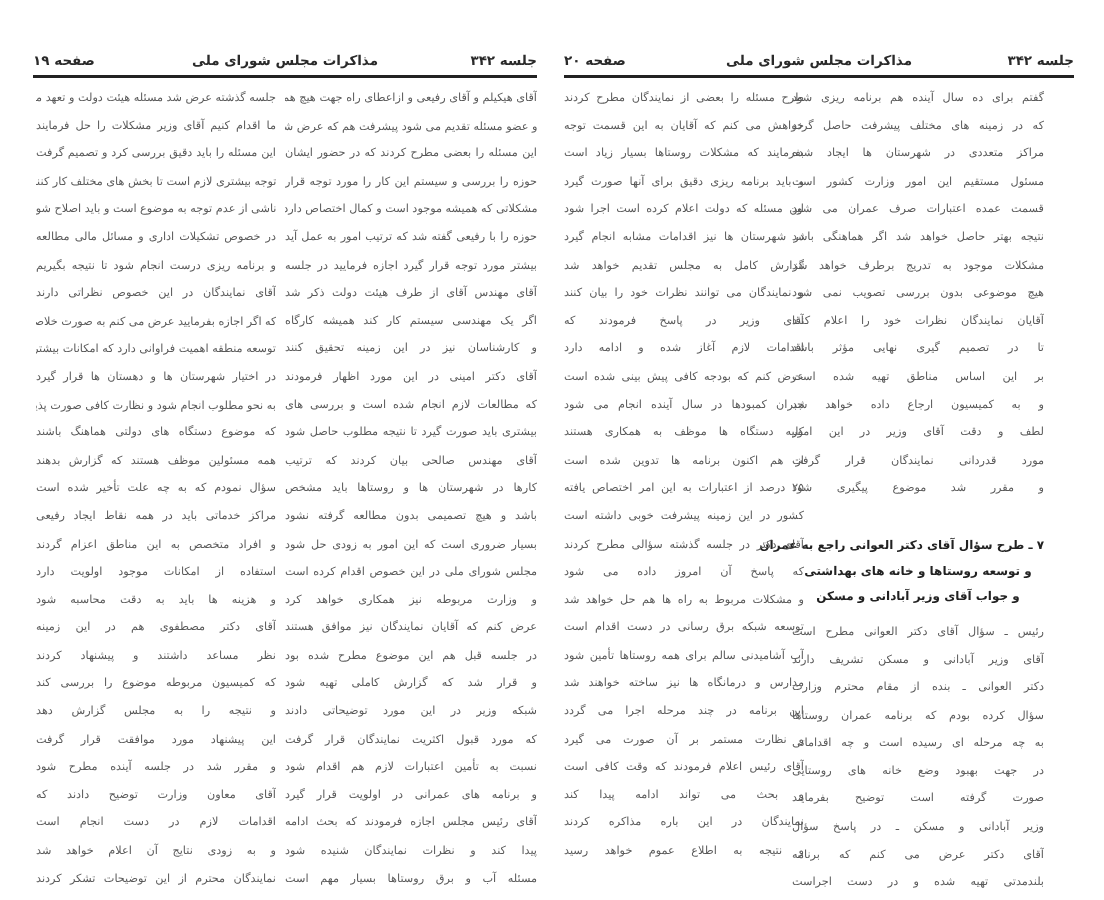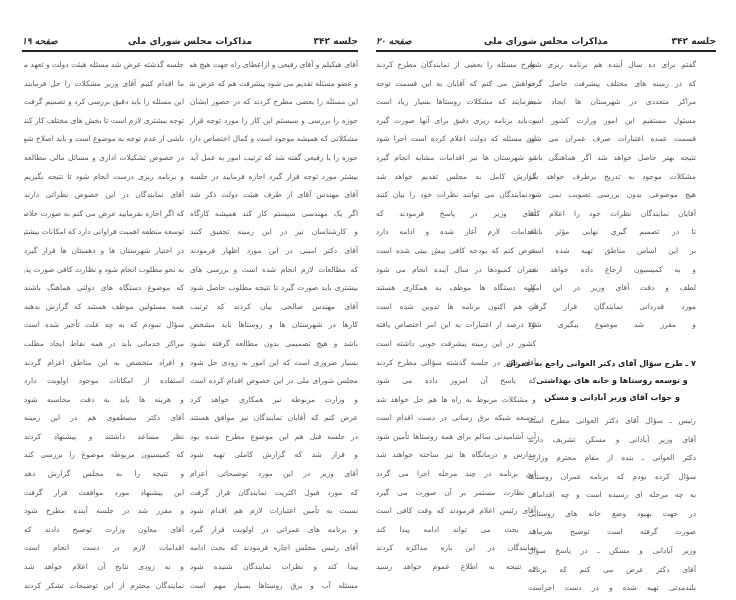--- a/index.html
+++ b/index.html
@@ -7,21 +7,21 @@
          font-family: "DejaVu Sans", sans-serif; color: #3a3a3a; }
   .page { position: absolute; top: 0; height: 600px; }
   .page.left { left: 0; width: 368px; }
   .page.right { left: 368px; width: 368px; }
   .header { position: absolute; top: 36px; height: 14px; direction: rtl; font-size: 9px; font-weight: bold; color: #2a2a2a; }
   .page.left .header { left: 22px; width: 336px; }
   .page.right .header { left: 8px; width: 340px; }
   .header span { position: absolute; top: 0; white-space: nowrap; }
   .header .h-right { right: 0; }
   .header .h-center { left: 50%; transform: translateX(-50%); }
-  .header .h-left { left: 0; font-style: italic; }
+  .header .h-left { left: 0; }
   .rule { position: absolute; top: 50px; height: 2px; background: #222; }
   .page.left .rule { left: 22px; width: 336px; }
   .page.right .rule { left: 8px; width: 340px; }
   .col { position: absolute; top: 56px; direction: rtl; }
   .line { height: 18.6px; line-height: 18.6px; font-size: 7.5px; white-space: nowrap; overflow: hidden;
           text-align: justify; text-align-last: justify; color: #5a5a5a; letter-spacing: 0.2px; }
   .heading-block { direction: rtl; text-align: center; font-weight: bold; font-size: 8px; color: #222; }
   .heading-block div { height: 17px; line-height: 17px; white-space: nowrap; }
 </style>
 </head>
@@ -51,21 +51,21 @@
       <div class="line">بیشتری باید صورت گیرد تا نتیجه مطلوب حاصل شود</div>
       <div class="line">آقای مهندس صالحی بیان کردند که ترتیب</div>
       <div class="line">کارها در شهرستان ها و روستاها باید مشخص</div>
       <div class="line">باشد و هیچ تصمیمی بدون مطالعه گرفته نشود</div>
       <div class="line">بسیار ضروری است که این امور به زودی حل شود</div>
       <div class="line">مجلس شورای ملی در این خصوص اقدام کرده است</div>
       <div class="line">و وزارت مربوطه نیز همکاری خواهد کرد</div>
       <div class="line">عرض کنم که آقایان نمایندگان نیز موافق هستند</div>
       <div class="line">در جلسه قبل هم این موضوع مطرح شده بود</div>
       <div class="line">و قرار شد که گزارش کاملی تهیه شود</div>
-      <div class="line">آقای وزیر در این مورد توضیحاتی اعزام</div>
+      <div class="line">شبکه وزیر در این مورد توضیحاتی دادند</div>
       <div class="line">که مورد قبول اکثریت نمایندگان قرار گرفت</div>
       <div class="line">نسبت به تأمین اعتبارات لازم هم اقدام شود</div>
       <div class="line">و برنامه های عمرانی در اولویت قرار گیرد</div>
       <div class="line">آقای رئیس مجلس اجازه فرمودند که بحث ادامه</div>
       <div class="line">پیدا کند و نظرات نمایندگان شنیده شود</div>
       <div class="line">مسئله آب و برق روستاها بسیار مهم است</div>
       <div class="line">تا مردم از امکانات اولیه بهره مند شوند</div>
     </div>
   <div class="col" id="lp-c1" style="left:24px; width:160px;">
       <div class="line">جلسه گذشته عرض شد مسئله هیئت دولت و تعهد مردم</div>
@@ -76,21 +76,21 @@
       <div class="line">در خصوص تشکیلات اداری و مسائل مالی مطالعه</div>
       <div class="line">و برنامه ریزی درست انجام شود تا نتیجه بگیریم</div>
       <div class="line">آقای نمایندگان در این خصوص نظراتی دارند</div>
       <div class="line">که اگر اجازه بفرمایید عرض می کنم به صورت خلاصه</div>
       <div class="line">توسعه منطقه اهمیت فراوانی دارد که امکانات بیشتر</div>
       <div class="line">در اختیار شهرستان ها و دهستان ها قرار گیرد</div>
       <div class="line">به نحو مطلوب انجام شود و نظارت کافی صورت پذیرد</div>
       <div class="line">که موضوع دستگاه های دولتی هماهنگ باشند</div>
       <div class="line">همه مسئولین موظف هستند که گزارش بدهند</div>
       <div class="line">سؤال نمودم که به چه علت تأخیر شده است</div>
-      <div class="line">مراکز خدماتی باید در همه نقاط ایجاد مطلب</div>
+      <div class="line">مراکز خدماتی باید در همه نقاط ایجاد رفیعی</div>
       <div class="line">و افراد متخصص به این مناطق اعزام گردند</div>
       <div class="line">استفاده از امکانات موجود اولویت دارد</div>
       <div class="line">و هزینه ها باید به دقت محاسبه شود</div>
       <div class="line">آقای دکتر مصطفوی هم در این زمینه</div>
       <div class="line">نظر مساعد داشتند و پیشنهاد کردند</div>
       <div class="line">که کمیسیون مربوطه موضوع را بررسی کند</div>
       <div class="line">و نتیجه را به مجلس گزارش دهد</div>
       <div class="line">این پیشنهاد مورد موافقت قرار گرفت</div>
       <div class="line">و مقرر شد در جلسه آینده مطرح شود</div>
       <div class="line">آقای معاون وزارت توضیح دادند که</div>

